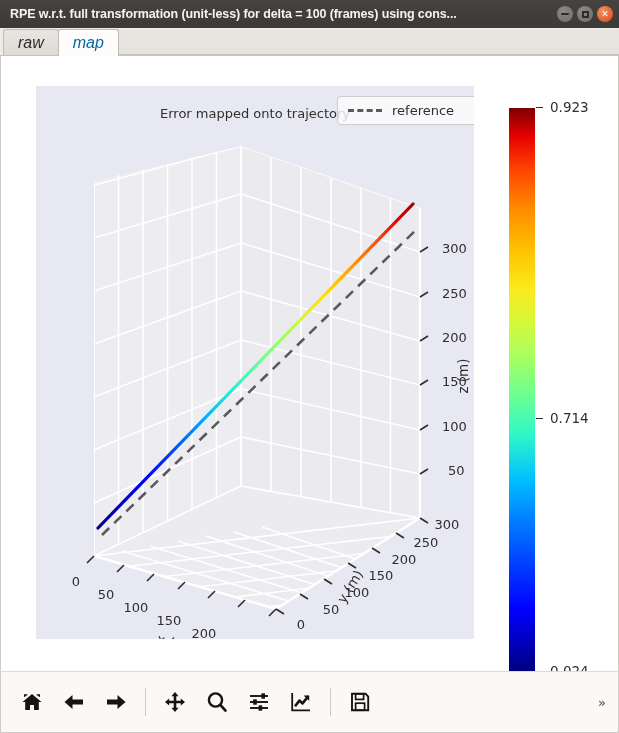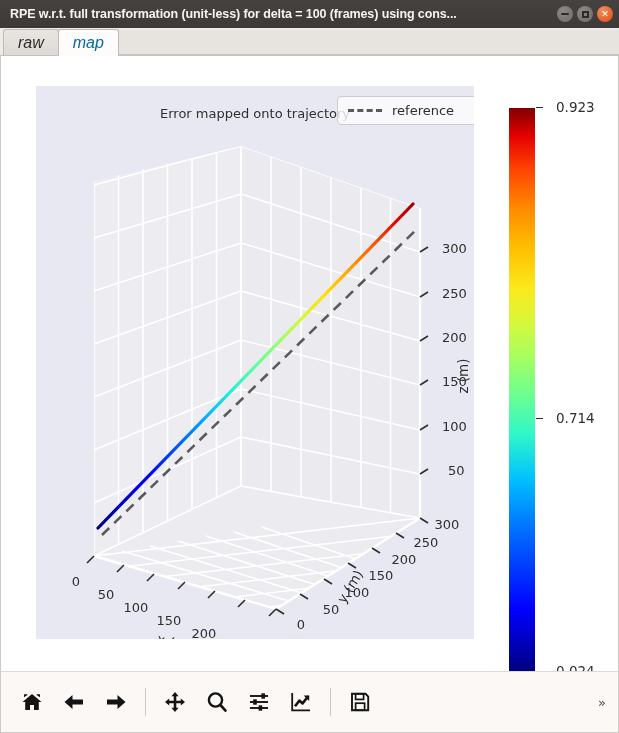--- a/index.html
+++ b/index.html
@@ -222,21 +222,21 @@
       #ff8c00 82%,
       #ff4500 89%,
       #e60000 95%,
       #7f0000 100%);
   }
   .cb-tick {
     position: absolute;
     left: 27px;
     display: flex;
     align-items: center;
-    gap: 13px;
+    gap: 7px;
     white-space: nowrap;
   }
   .cb-dash { width: 7px; height: 0; border-top: 1.5px solid #2e2e2e; }
   .cb-text {
     font-family: "DejaVu Sans", sans-serif;
     font-size: 13.5px;
     color: #2e2e2e;
   }
 
   

